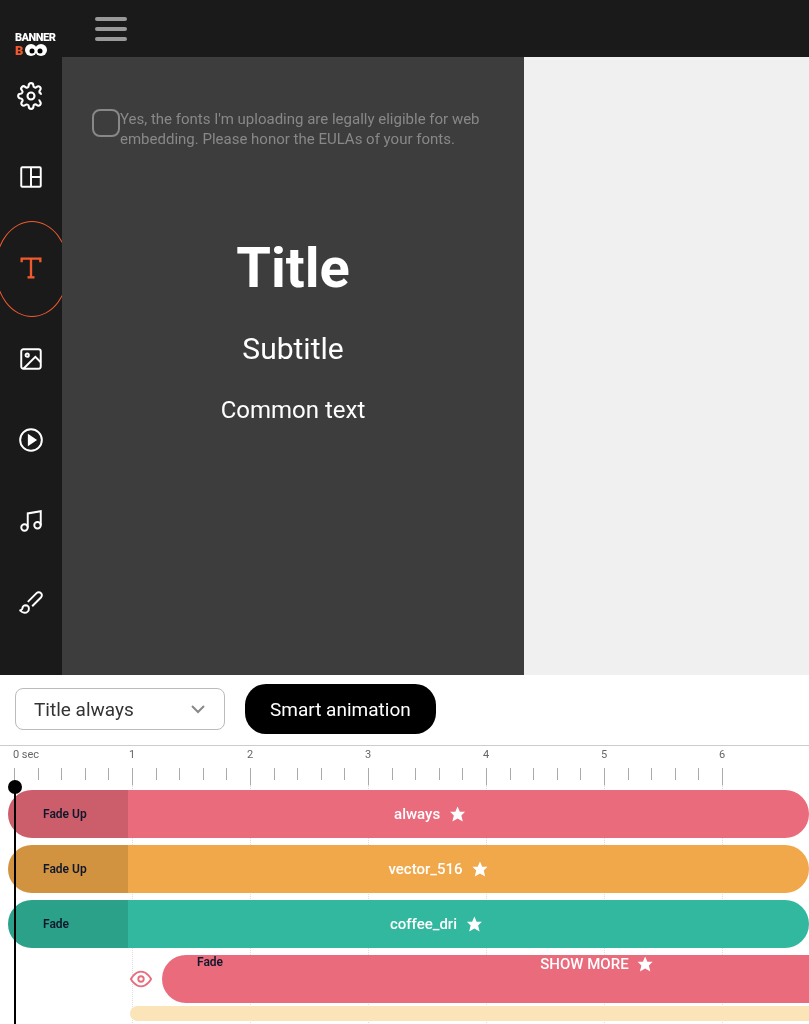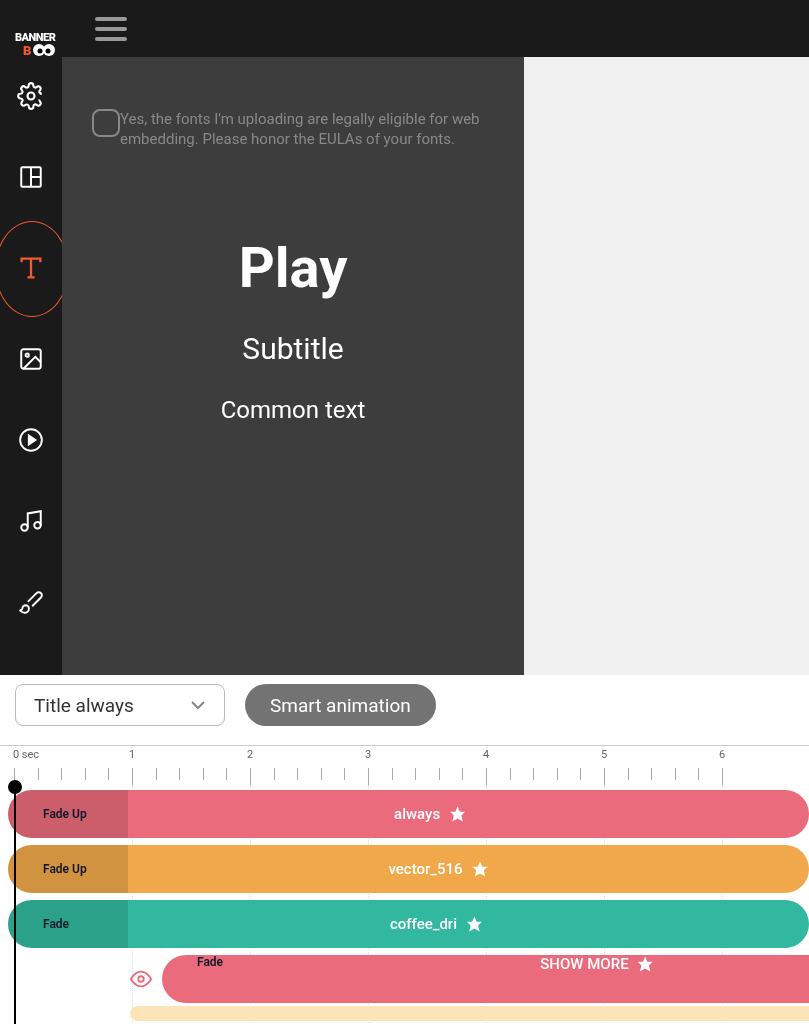--- a/index.html
+++ b/index.html
@@ -1,20 +1,20 @@
 <!DOCTYPE html>
 <html><head>
 <meta charset="utf-8">
 <style>
 * { margin: 0; padding: 0; box-sizing: border-box; }
 body { font-family: -apple-system, BlinkMacSystemFont, "Segoe UI", Roboto, sans-serif; background: #fff; width: 809px; height: 1024px; overflow: hidden; position: relative; }
 
 
 .topbar { height: 57px; background: #1a1a1a; display: flex; align-items: center; padding: 0 15px; gap: 40px; }
-.logo { display: flex; flex-direction: column; align-items: flex-end; line-height: 1; margin-top: 32px; }
+.logo { display: flex; flex-direction: column; align-items: flex-start; line-height: 1; margin-top: 32px; }
 .logo-text { color: #fff; font-size: 11px; font-weight: 900; letter-spacing: -0.5px; }
 .logo-boo { display: flex; align-items: center; gap: 2px; }
 .logo-b { color: #f15a2e; font-size: 13px; font-weight: 900; }
 .logo-eyes { width: 22px; height: 14px; }
 .hamburger { display: flex; flex-direction: column; gap: 6px; cursor: pointer; }
 .hamburger span { width: 32px; height: 4px; background: #999; border-radius: 2px; }
 
 
 .sidebar { position: absolute; left: 0; top: 57px; width: 62px; height: 618px; background: #1a1a1a; display: flex; flex-direction: column; align-items: center; padding-top: 25px; gap: 53px; }
 .sidebar-icon { width: 28px; height: 28px; display: flex; align-items: center; justify-content: center; color: #fff; cursor: pointer; position: relative; }
@@ -32,21 +32,21 @@
 .title-sample { color: #fff; font-size: 56px; font-weight: 700; margin-bottom: 30px; cursor: pointer; }
 .subtitle-sample { color: #fff; font-size: 30px; font-weight: 400; margin-bottom: 30px; cursor: pointer; }
 .common-sample { color: #fff; font-size: 24px; font-weight: 400; cursor: pointer; }
 
 
 .canvas-area { position: absolute; left: 524px; top: 57px; width: 285px; height: 618px; background: #f0f0f0; }
 
 
 .controls-row { position: absolute; left: 15px; top: 684px; display: flex; gap: 20px; align-items: center; }
 .play-select { width: 210px; height: 42px; border: 1px solid #bbb; border-radius: 8px; display: flex; align-items: center; justify-content: space-between; padding: 0 18px; font-size: 19px; color: #333; cursor: pointer; background: #fff; }
-.smart-btn { padding: 6px 25px; height: 42px; background: #737373; color: #fff; border-radius: 21px; display: flex; align-items: center; font-size: 19px; cursor: pointer; }
+.smart-btn { padding: 6px 25px; height: 50px; background: #000000; color: #fff; border-radius: 21px; display: flex; align-items: center; font-size: 19px; cursor: pointer; }
 
 
 .timeline { position: absolute; left: 0; top: 745px; width: 809px; }
 .time-ruler { height: 40px; border-top: 1px solid #ccc; position: relative; background: #fff; }
 .time-tick { position: absolute; top: 22px; width: 1px; height: 12px; background: #aaa; }
 .time-tick.major { height: 18px; top: 22px; }
 .time-label { position: absolute; top: 2px; font-size: 11px; color: #666; transform: translateX(-50%); }
 .playhead { position: absolute; left: 8px; top: 34px; width: 14px; height: 14px; background: #000; border-radius: 50%; z-index: 10; }
 .playhead-line { position: absolute; left: 14px; top: 41px; width: 2px; height: 240px; background: #000; z-index: 10; }
 
@@ -146,21 +146,21 @@
   <div class="collapse-arrow">
     <svg width="10" height="16" viewBox="0 0 10 16" fill="none" stroke="currentColor" stroke-width="2">
         <polyline points="8 2 2 8 8 14"></polyline>
       </svg>
   </div>
   <div class="consent-row">
     <div class="checkbox"></div>
     <div class="consent-text">Yes, the fonts I'm uploading are legally eligible for web embedding. Please honor the EULAs of your fonts.</div>
   </div>
   <div class="text-samples">
-    <div class="title-sample">Play</div>
+    <div class="title-sample">Title</div>
     <div class="subtitle-sample">Subtitle</div>
     <div class="common-sample">Common text</div>
   </div>
 </div>
 
 <div class="canvas-area"></div>
 
 <div class="controls-row">
   <div class="play-select">
     <span>Title always</span>

